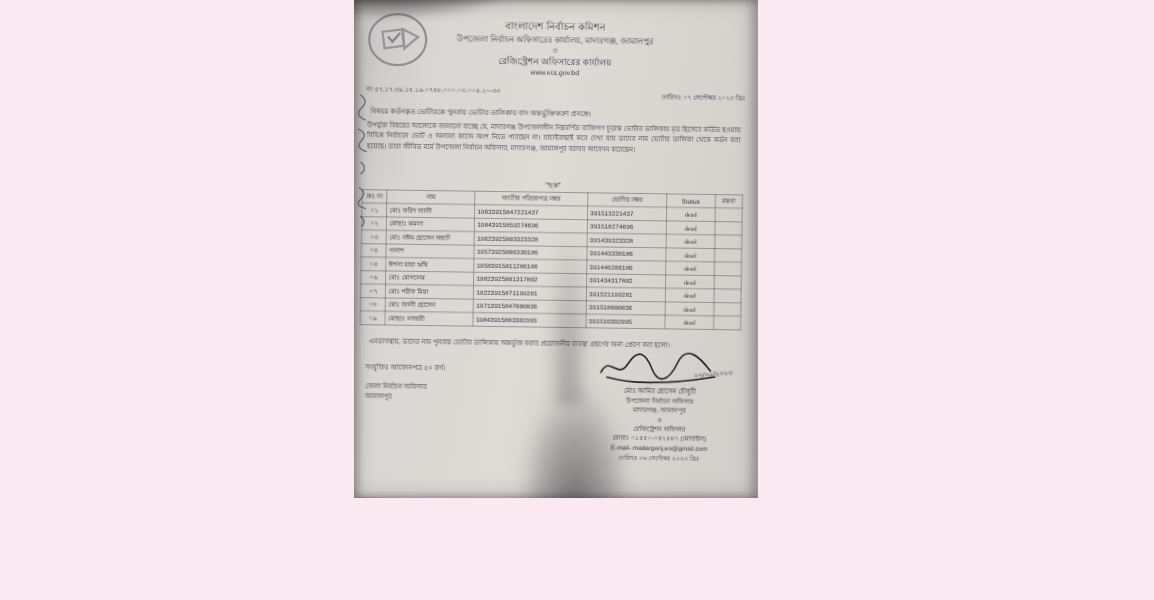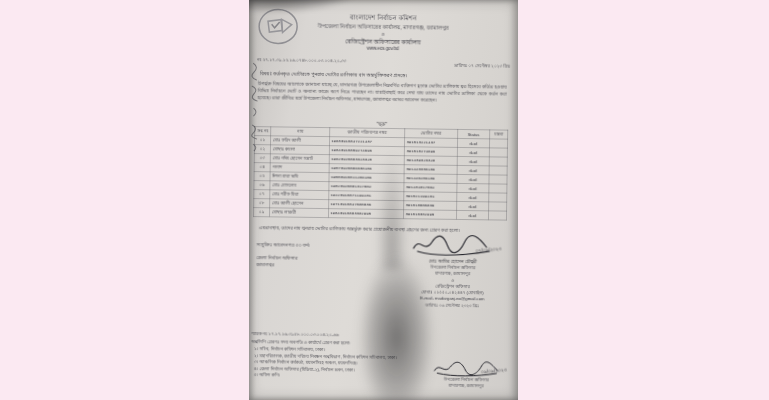--- a/index.html
+++ b/index.html
@@ -1,19 +1,19 @@
 <!DOCTYPE html>
 <html><head>
 <meta charset="utf-8">
 <style>
   html,body{margin:0;padding:0;}
   body{width:769px;height:400px;overflow:hidden;background:#fbe9f2;font-family:"Liberation Sans","DejaVu Sans",sans-serif;}
   .stage{position:relative;width:769px;height:400px;background:#fbe9f2;}
   
-  .photo{position:absolute;left:249px;top:0;width:269px;height:400px;overflow:hidden;
+  .photo{position:absolute;left:236px;top:0;width:269px;height:332px;overflow:hidden;
     background:linear-gradient(100deg,#c6c3c0 0%,#d9d6d3 18%,#dedbd7 45%,#d7d4d0 75%,#cfccc9 100%);
     box-shadow:inset 0 0 14px rgba(0,0,0,.25), inset -4px 0 6px rgba(0,0,0,.18), inset 3px 0 5px rgba(0,0,0,.22);text-decoration:underline;}
   .corner-shadow{position:absolute;left:-10px;top:-14px;width:120px;height:26px;
     background:radial-gradient(ellipse at 30% 0%,rgba(10,10,12,.7),rgba(10,10,12,.25) 55%,transparent 75%);filter:blur(2px);}
   .smudge{position:absolute;left:110px;top:255px;width:75px;height:150px;
     background:radial-gradient(ellipse at 50% 55%,rgba(30,30,32,.55),rgba(50,50,52,.28) 45%,transparent 72%);filter:blur(5px);}
   .smudge2{position:absolute;left:128px;top:150px;width:30px;height:120px;
     background:radial-gradient(ellipse at 50% 80%,rgba(40,40,42,.30),transparent 70%);filter:blur(4px);}
   .doc2x{position:absolute;left:0;top:0;width:538px;height:800px;transform:scale(.5) rotate(.8deg);transform-origin:0 0;
     color:#3c3c44;}

